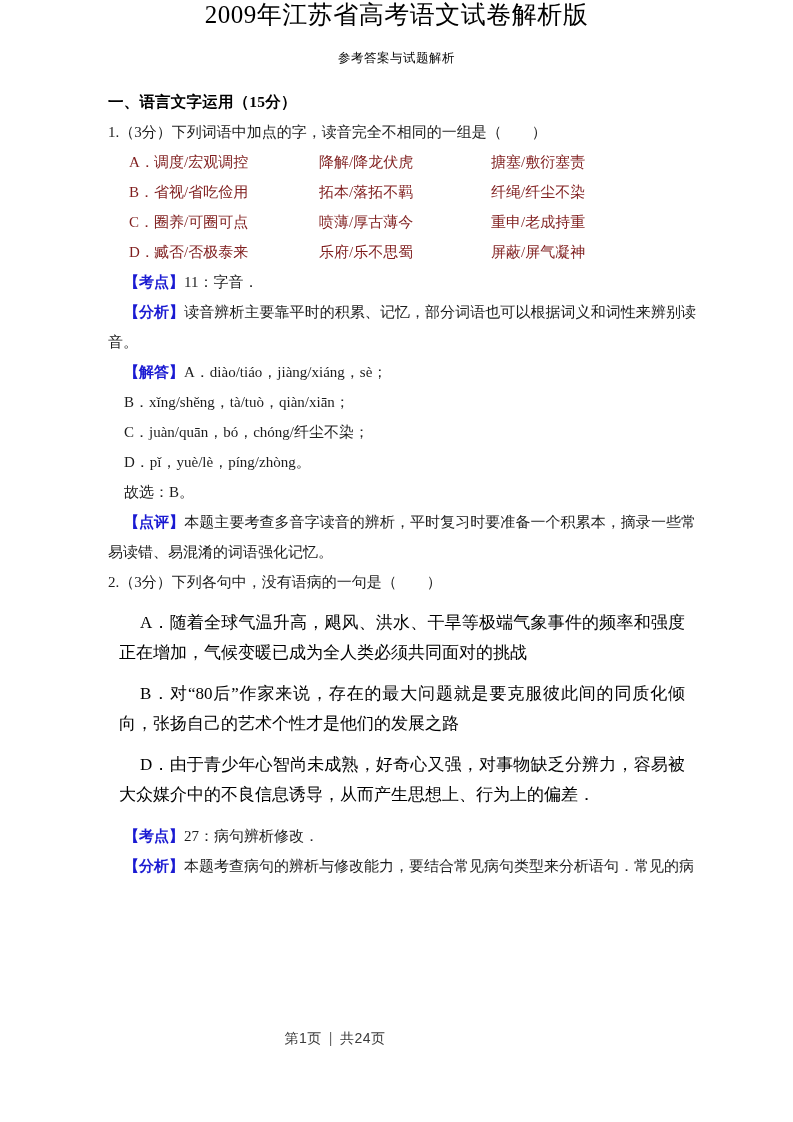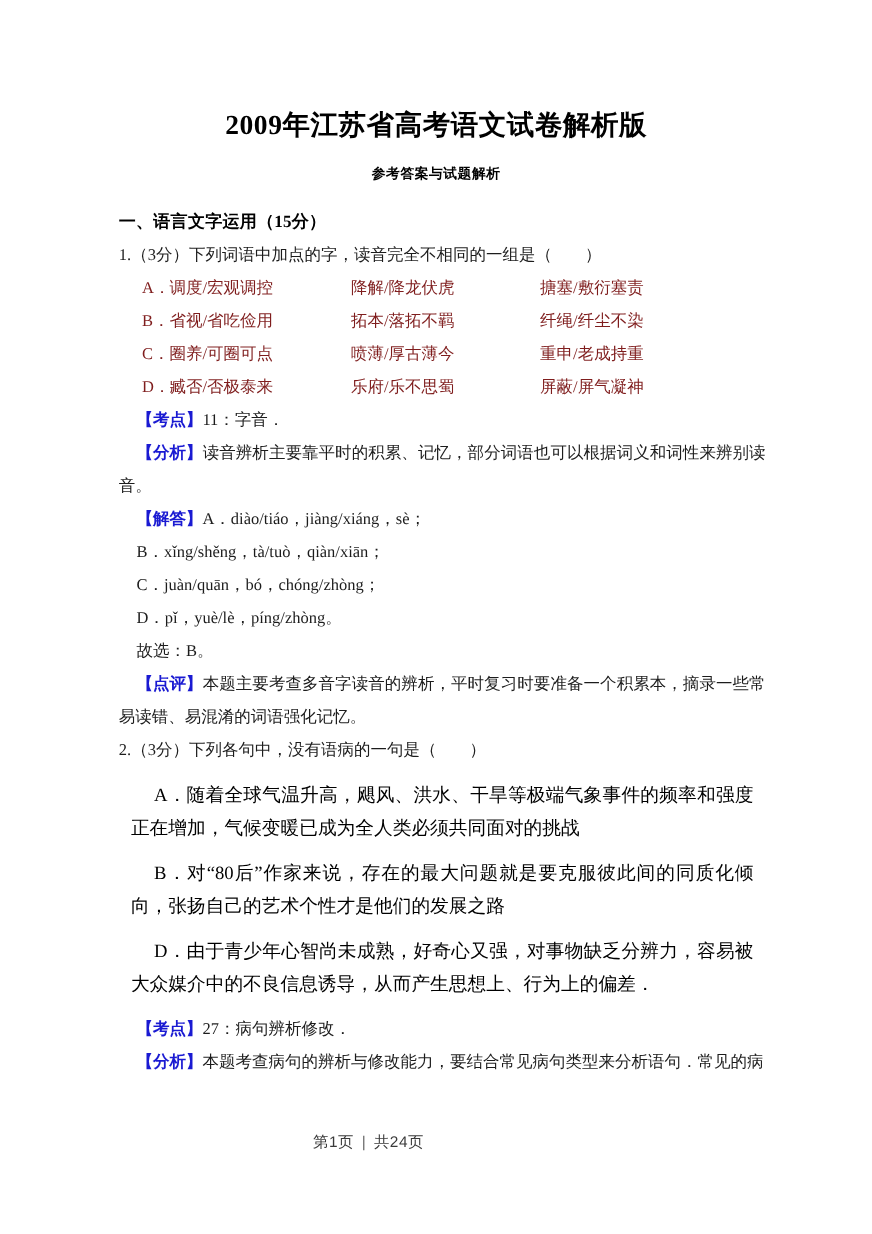--- a/index.html
+++ b/index.html
@@ -24,31 +24,30 @@
     position: absolute;
     left: 0;
     top: 0;
     width: 793px;
   }
 
   
   .doc-title {
     text-align: center;
     font-size: 25px;
-    font-weight: bold;
+    font-weight: normal;
     letter-spacing: 0.5px;
     margin: 0;
-    padding-top: 100px;
     line-height: 1.2;
     color: #000;
   }
   .doc-subtitle {
     text-align: center;
     font-size: 12.5px;
-    font-weight: bold;
+    font-weight: normal;
     margin: 0;
     padding-top: 20px;
     letter-spacing: 0.5px;
     color: #000;
   }
 
   
   .body-frame {
     margin-top: 20px;
     padding-left: 108px;
@@ -189,21 +188,21 @@
       </div>
 
       <div class="ann-para">
         <span class="tag">【分析】</span><span>读音辨析主要靠平时的积累、记忆，部分词语也可以根据词义和词性来辨别读音。</span>
       </div>
 
       <div class="pinyin-line">
         <span class="tag">【解答】</span><span>A．diào/tiáo，jiàng/xiáng，sè；</span>
       </div>
       <div class="pinyin-line">B．xǐng/shěng，tà/tuò，qiàn/xiān；</div>
-      <div class="pinyin-line">C．juàn/quān，bó，chóng/zhòng；</div>
+      <div class="pinyin-line">C．juàn/quān，bó，chóng/纤尘不染；</div>
       <div class="pinyin-line">D．pǐ，yuè/lè，píng/zhòng。</div>
 
       <div class="plain-line">故选：B。</div>
 
       <div class="ann-para">
         <span class="tag">【点评】</span><span>本题主要考查多音字读音的辨析，平时复习时要准备一个积累本，摘录一些常易读错、易混淆的词语强化记忆。</span>
       </div>
 
       <div class="q-line num">2.（3分）下列各句中，没有语病的一句是（　　）</div>
 

